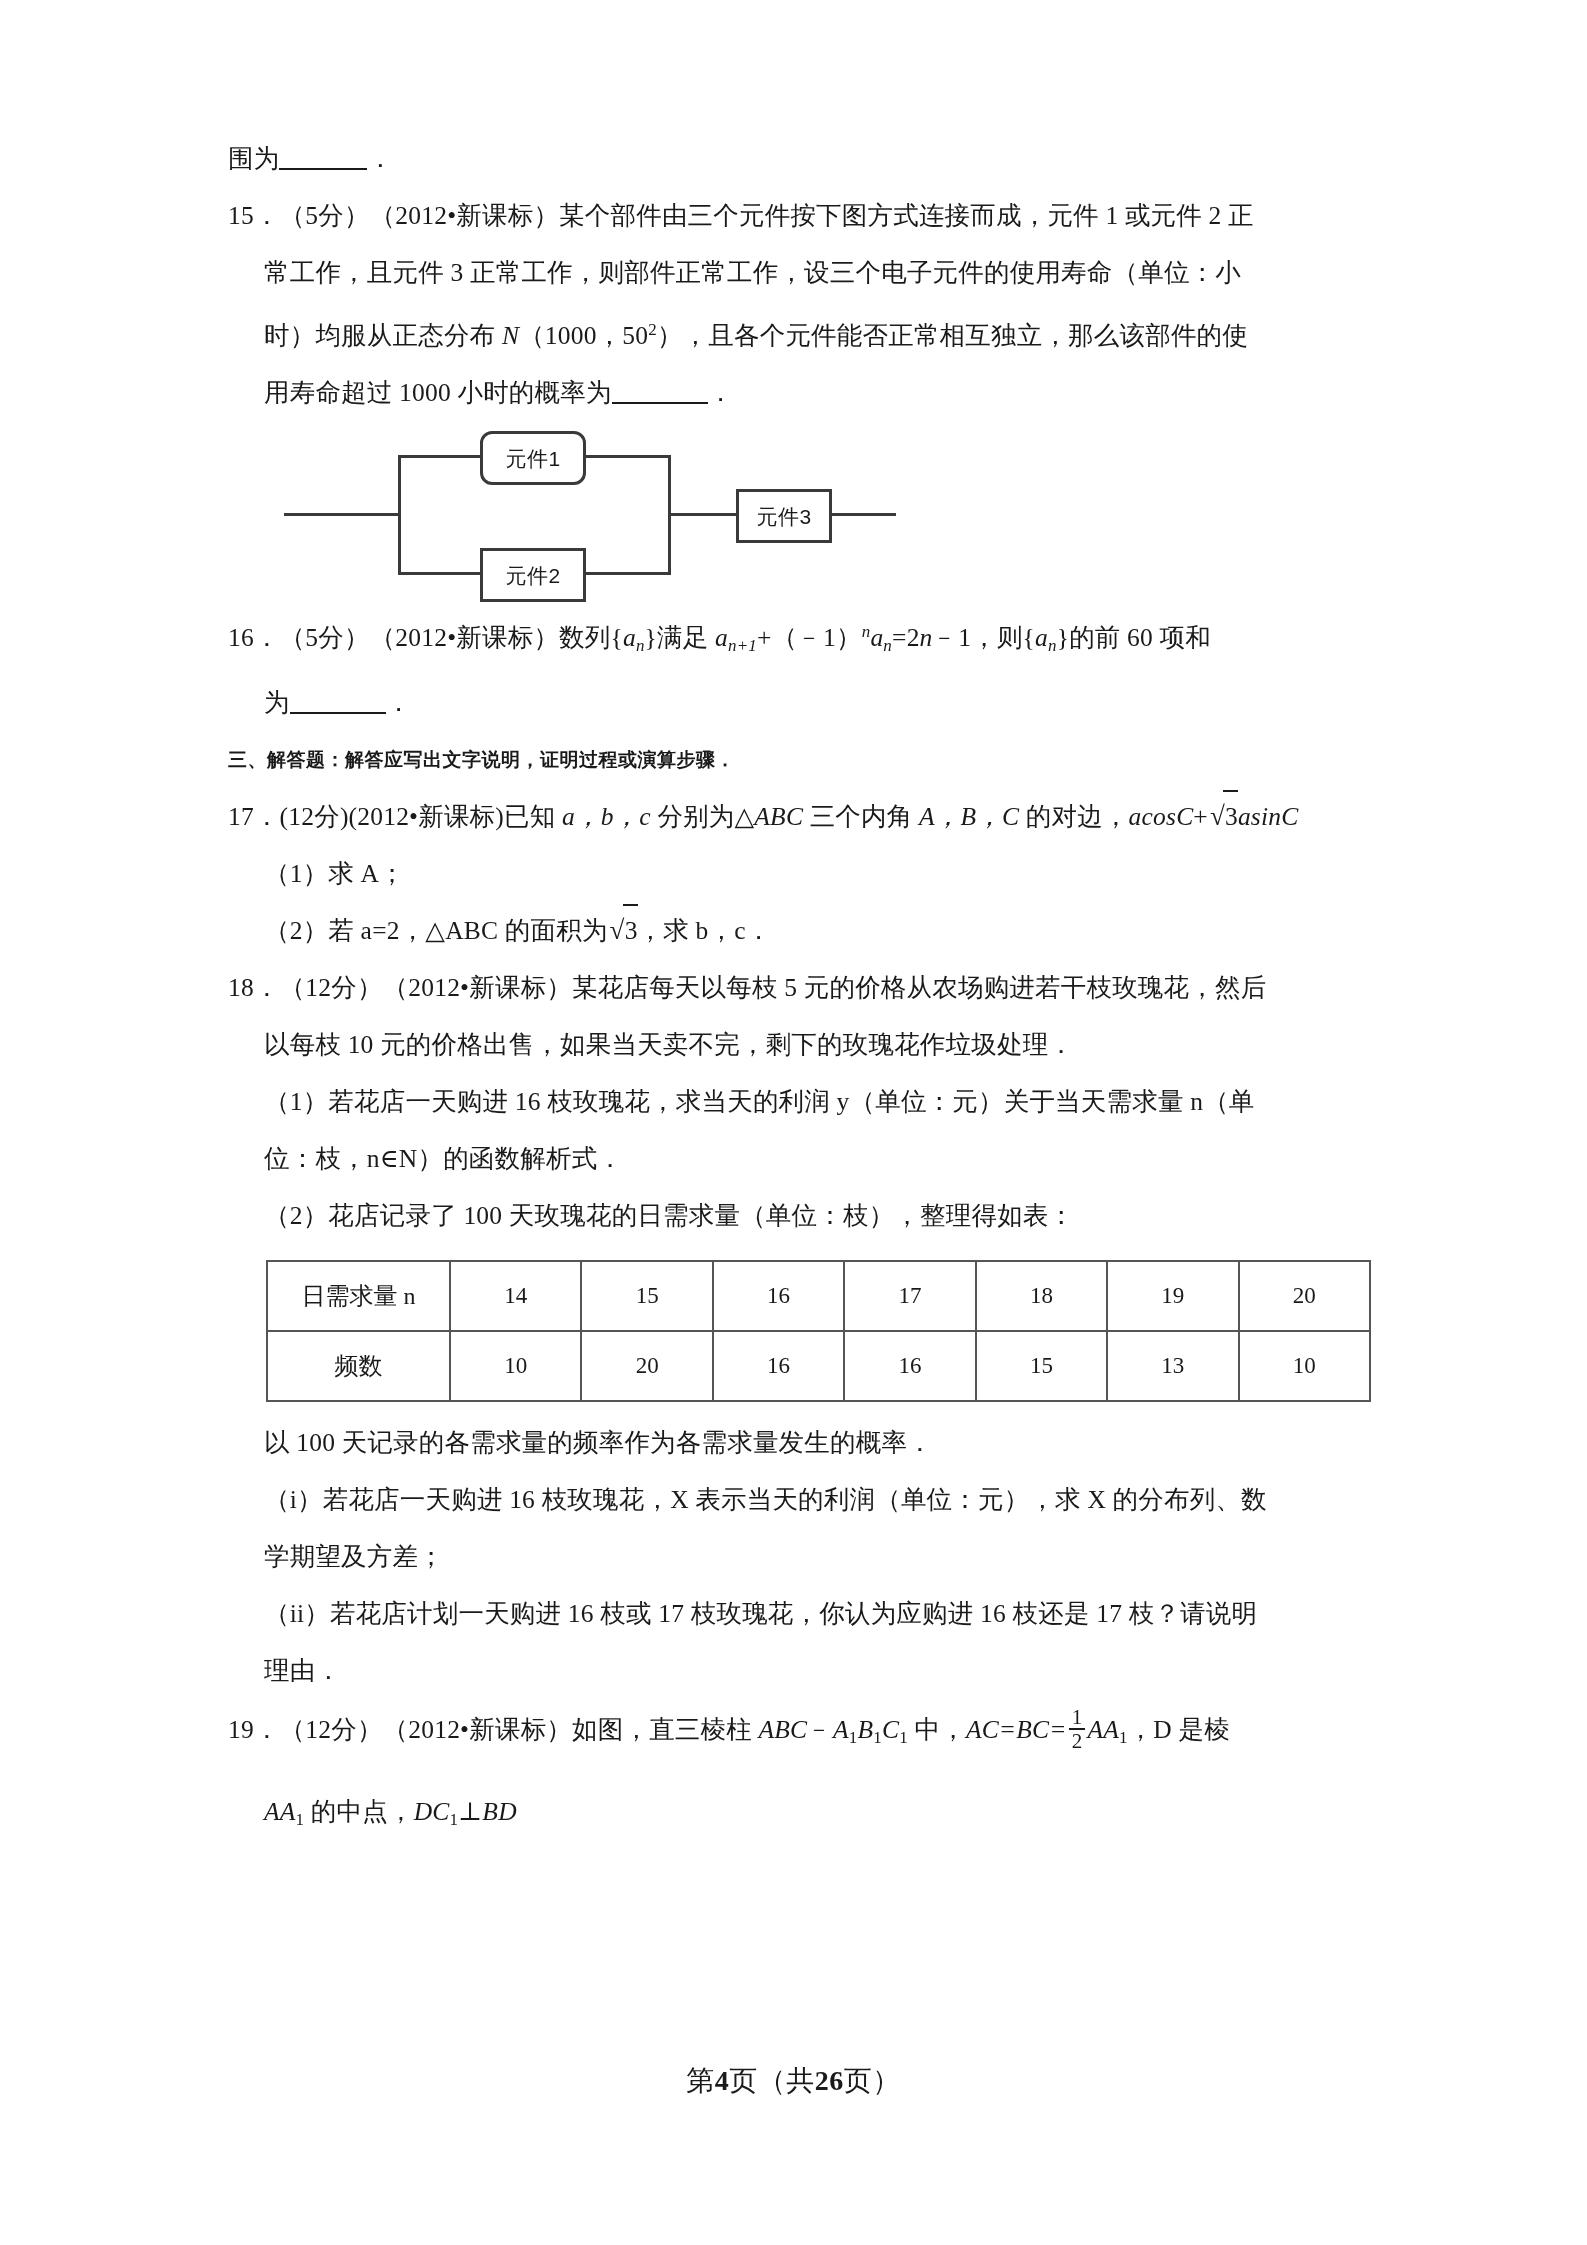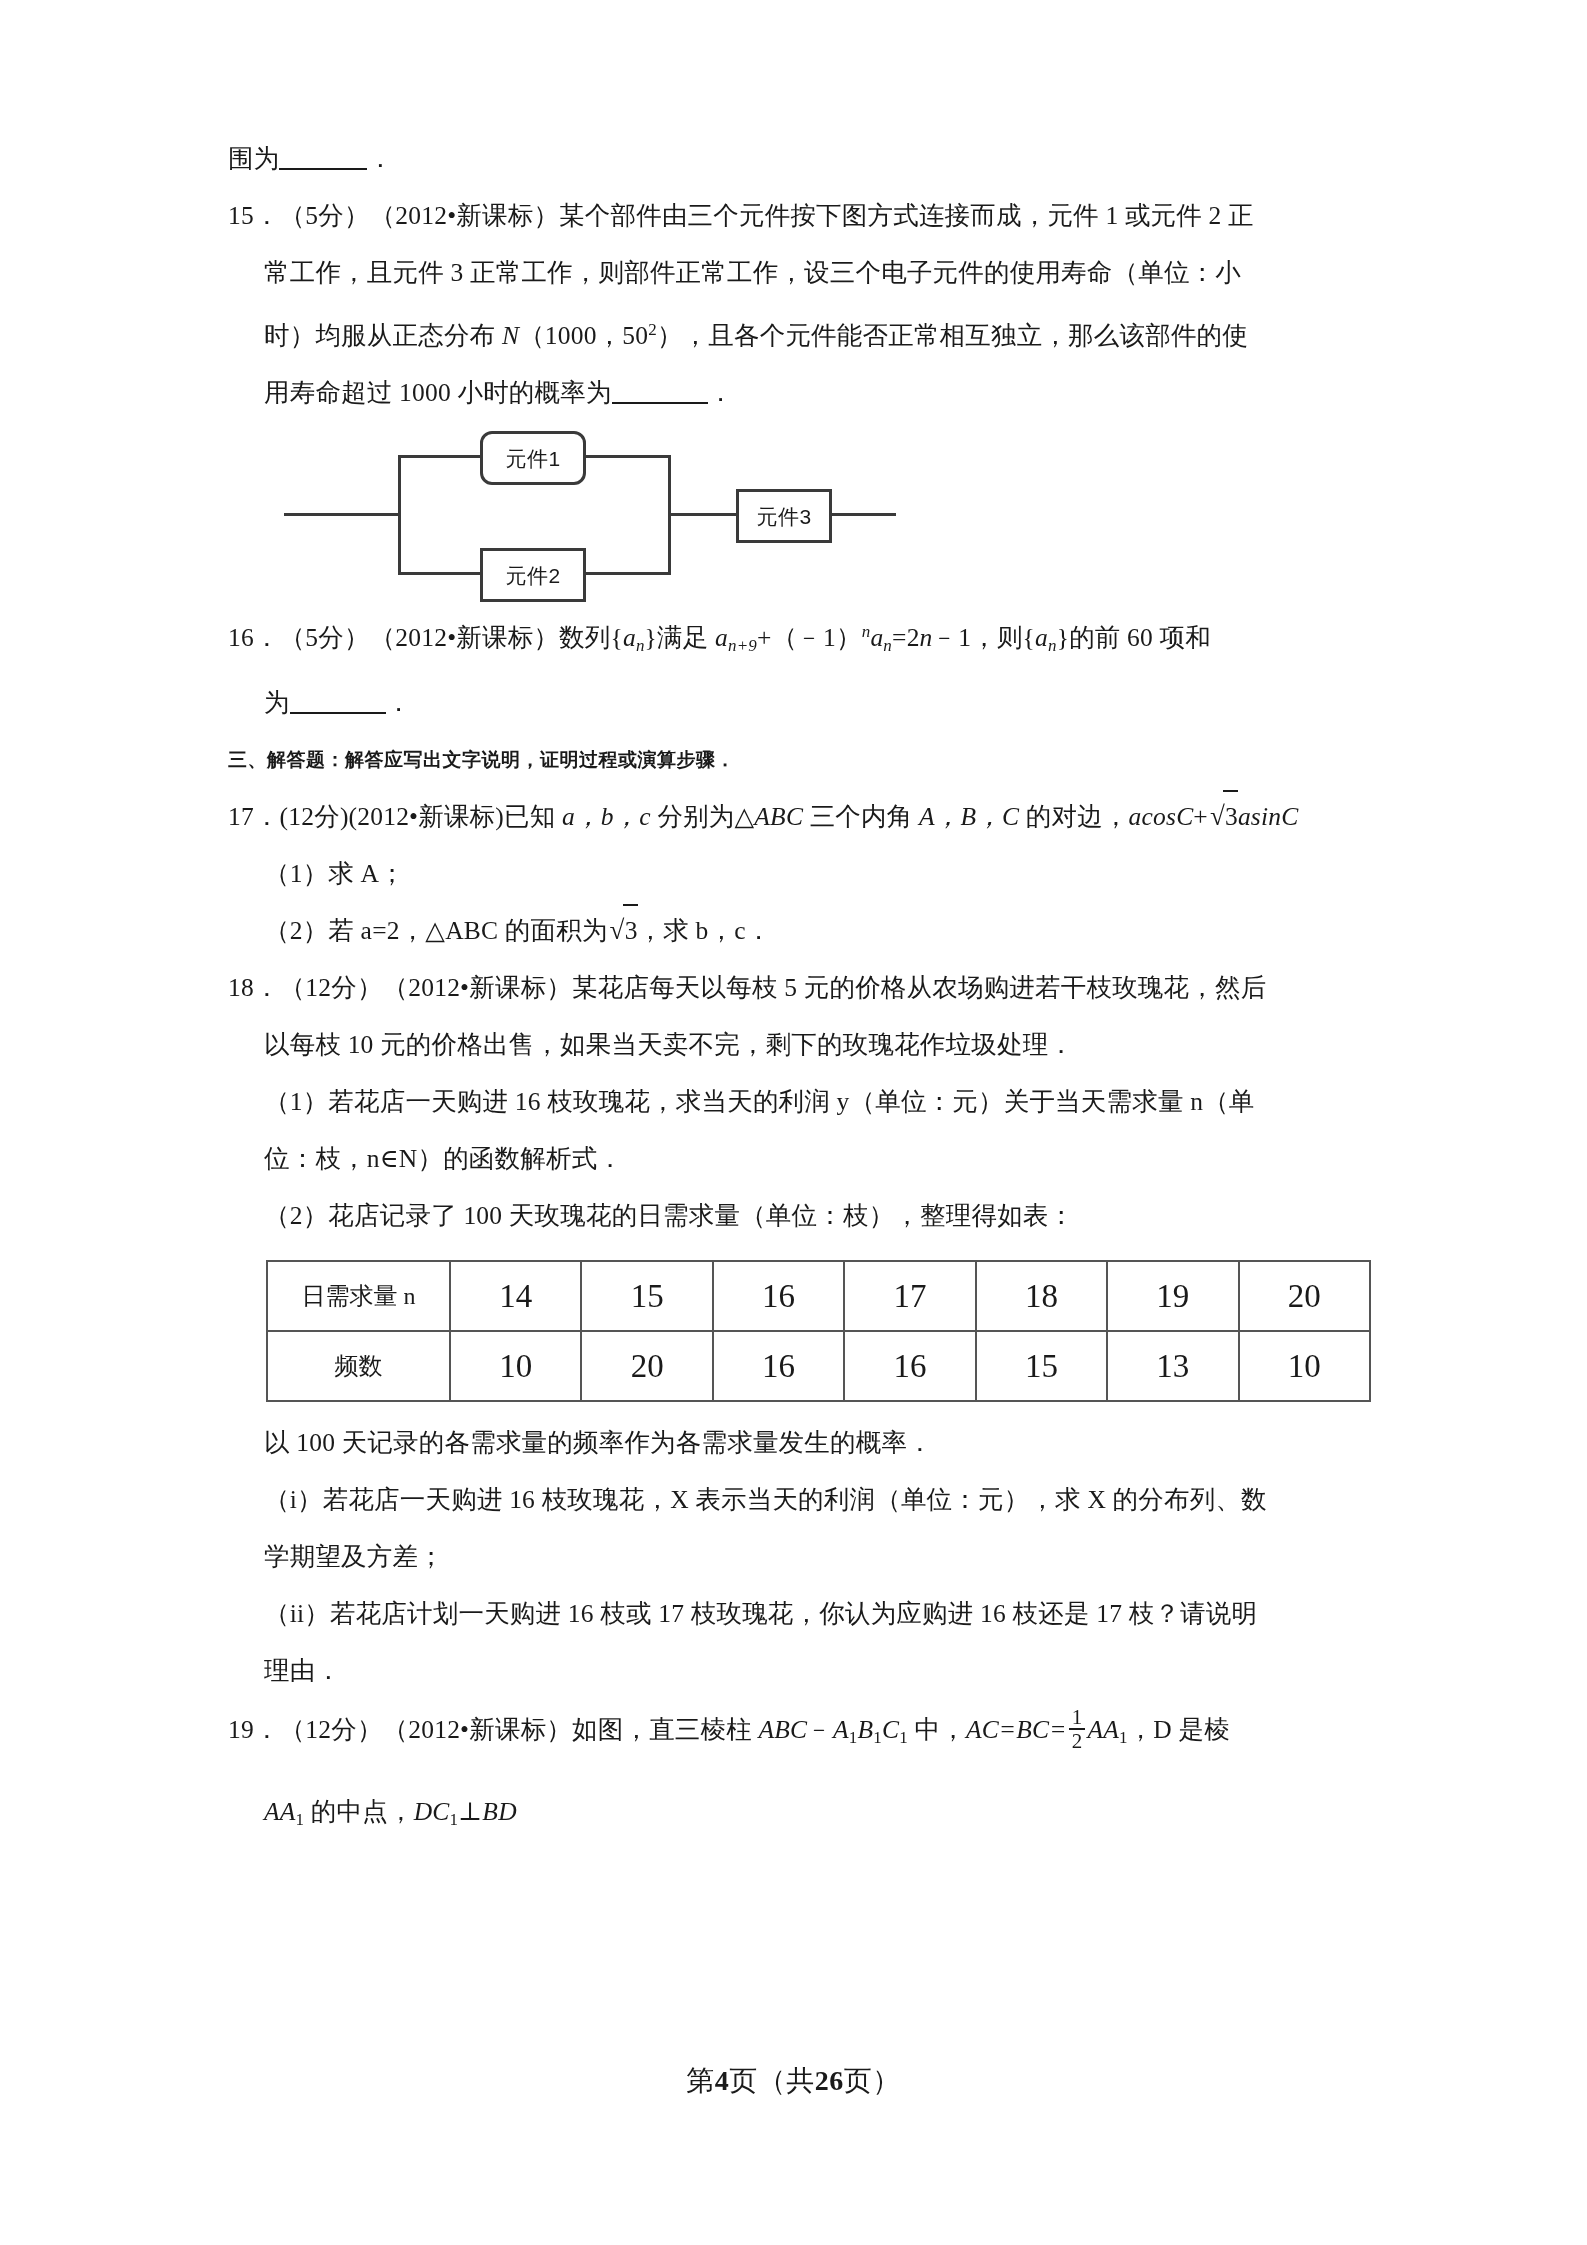--- a/index.html
+++ b/index.html
@@ -147,21 +147,21 @@
     margin-top: 16px;
     margin-left: 38px;
     width: 1105px;
     table-layout: fixed;
     padding-left: 16px;
   }
   .dtable td {
     border: 2px solid #555;
     height: 68px;
     text-align: center;
-    font-size: 33px;
+    font-size: 23px;
     padding: 0 4px;
   }
   .dtable td.rowhead {
     width: 173px;
     font-size: 24px;
   }
 
   
   .footer {
     position: absolute;
@@ -217,21 +217,21 @@
 
       <div class="wire h" style="left:540px; top:88px; width:72px;"></div>
 
       <div class="cbox" style="left:196px; top:6px; width:100px; height:48px;border-radius:12px;">元件1</div>
       <div class="cbox" style="left:196px; top:123px; width:100px; height:48px;">元件2</div>
       <div class="cbox" style="left:452px; top:64px; width:90px; height:48px;">元件3</div>
     </div>
 
     <div class="qline">
       <div class="line">
-        <span>16．</span><span>（5分）</span><span>（2012•新课标）</span><span>数列{</span><i>a</i><span class="sub">n</span><span>}满足 </span><i>a</i><span class="sub">n+9</span><span>+（﹣1）</span><span class="supi">n</span><i>a</i><span class="sub">n</span><span>=2</span><i>n</i><span>﹣1，则{</span><i>a</i><span class="sub">n</span><span>}的前 60 项和</span>
+        <span>16．</span><span>（5分）</span><span>（2012•新课标）</span><span>数列{</span><i>a</i><span class="sub">n</span><span>}满足 </span><i>a</i><span class="sub">n+1</span><span>+（﹣1）</span><span class="supi">n</span><i>a</i><span class="sub">n</span><span>=2</span><i>n</i><span>﹣1，则{</span><i>a</i><span class="sub">n</span><span>}的前 60 项和</span>
       </div>
       <div class="line indent">
         <span>为</span><span class="blank"></span><span>．</span>
       </div>
     </div>
 
     <div class="bold-head">三、解答题：解答应写出文字说明，证明过程或演算步骤．</div>
 
     <div class="qline">
       <div class="line">

